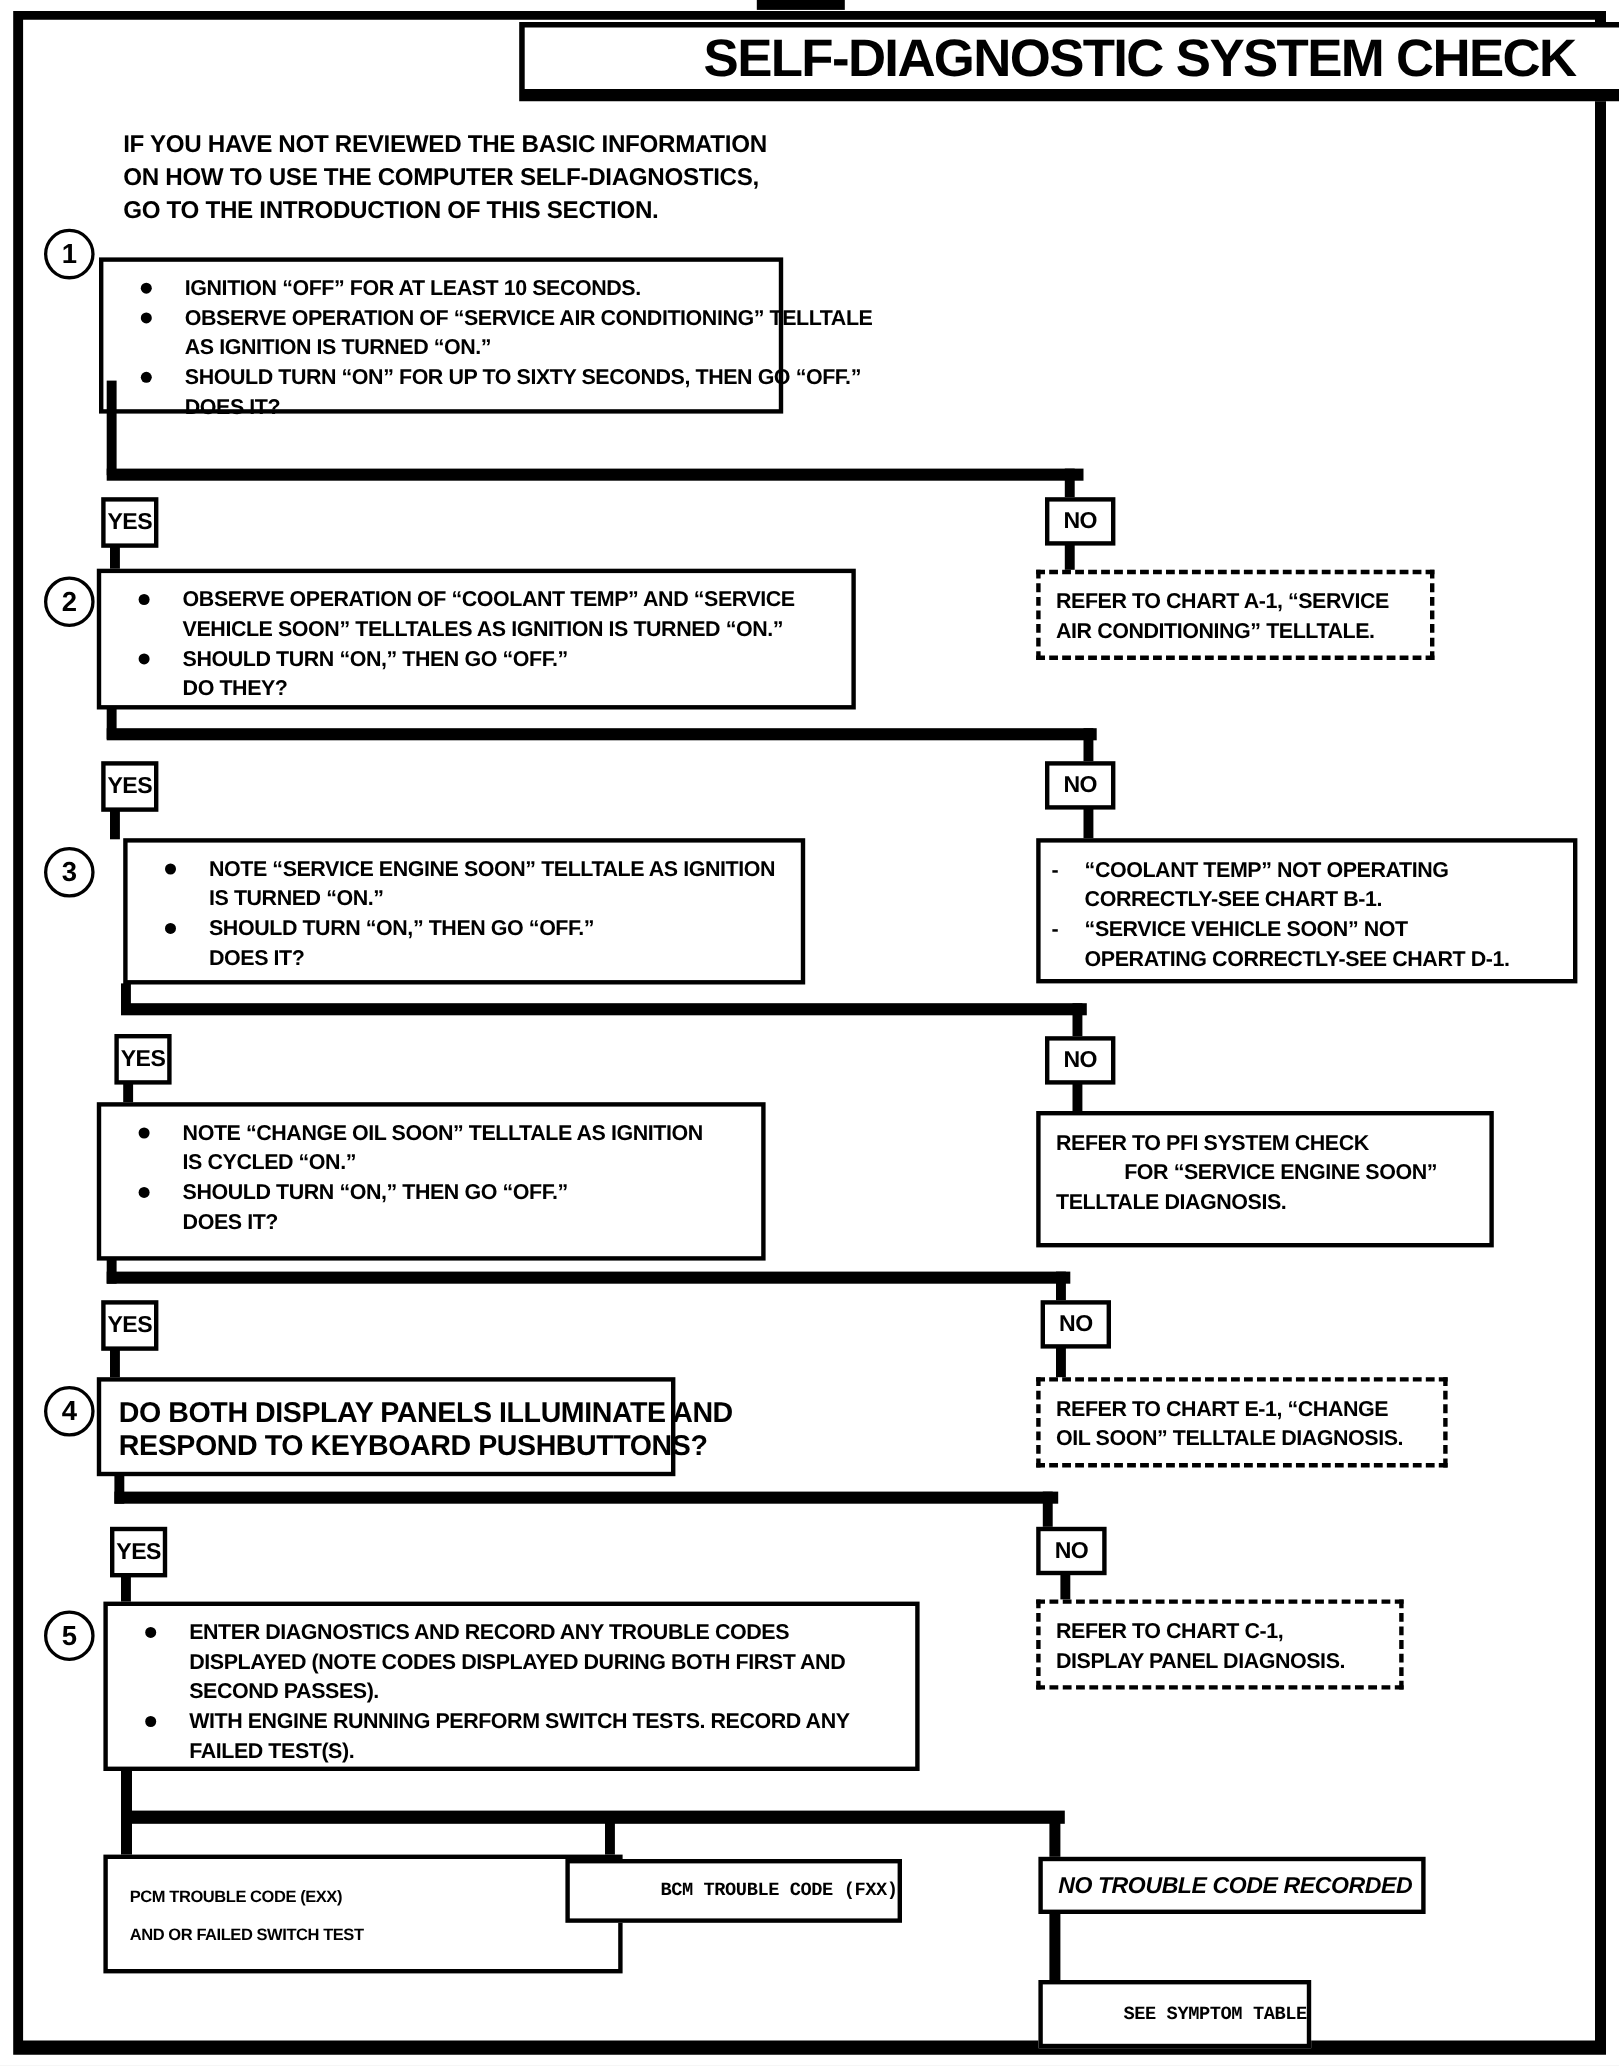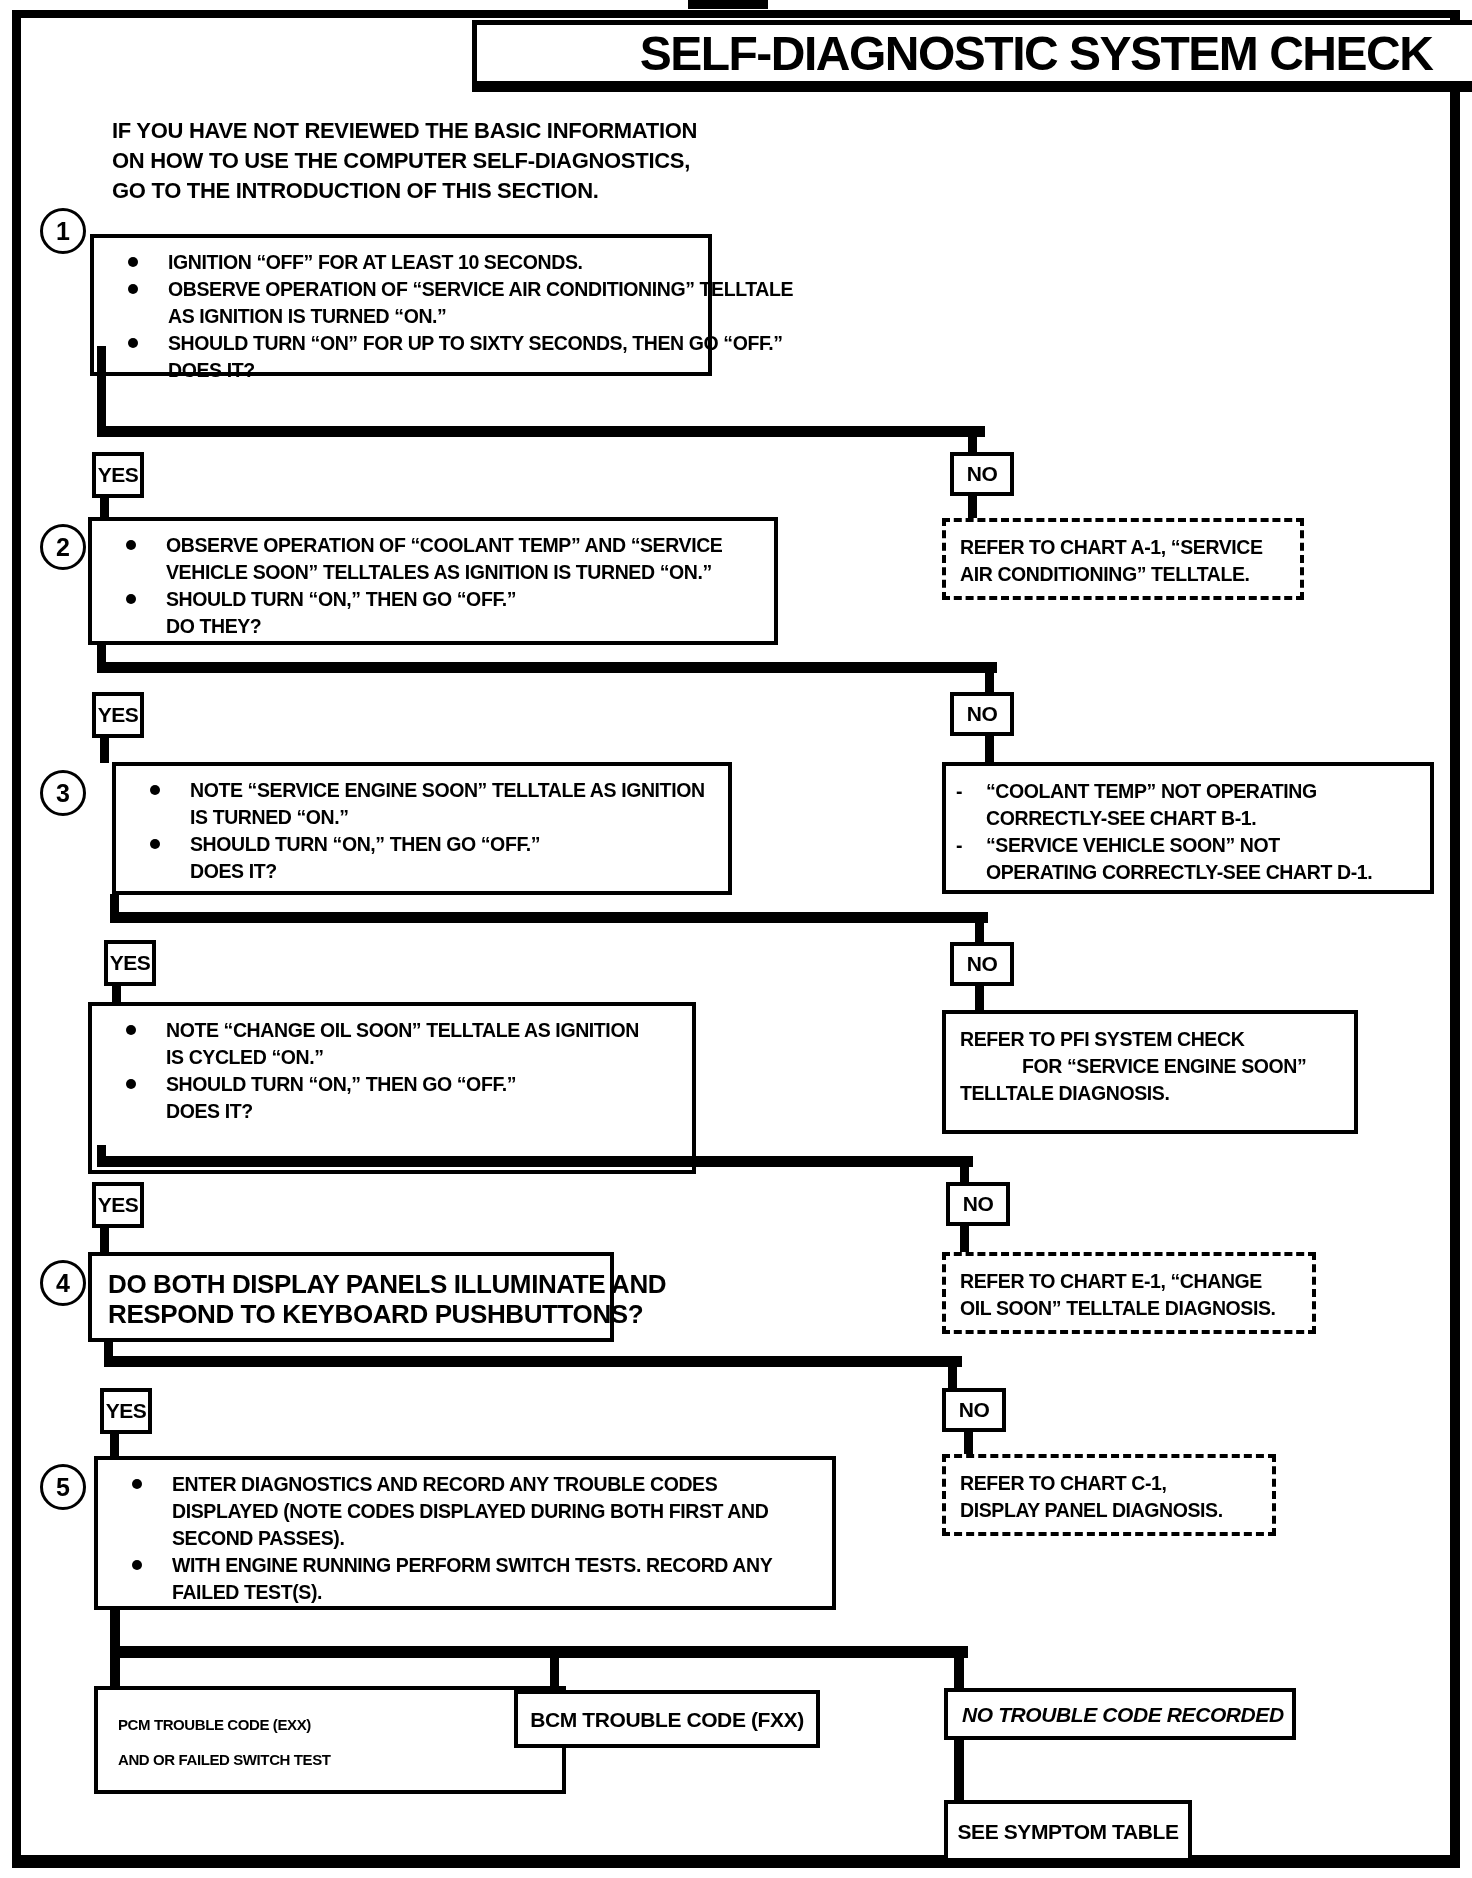--- a/index.html
+++ b/index.html
@@ -44,21 +44,21 @@
   }
   .yn {
     position:absolute; box-sizing:border-box; border:4px solid #000; background:#fff;
     display:flex; align-items:center; justify-content:center; font-size:21px; letter-spacing:-0.5px;
   }
   .conn { position:absolute; background:#000; }
   .plain { padding:13px 0 0 16px; font-size:26px; line-height:30px; }
   .refpad { padding:12px 0 0 14px; }
   .ind { padding-left:62px; }
   .endbox1 { padding:17px 0 0 20px; font-size:15px; line-height:35px; }
-  .centerbox { display:flex; align-items:center; justify-content:center; font-size:21px; }
+  .centerbox { display:flex; align-items:center; justify-content:flex-end; font-size:17px;font-family:Liberation Mono, monospace; }
   .leftbox { display:flex; align-items:center; padding-left:14px; font-size:21px; }
 </style>
 </head>
 <body>
 
 <div id="page">
 
   <div class="pborder"></div>
   <div class="artifact" style="left:688px; top:0; width:80px; height:9px;"></div>
 
@@ -181,21 +181,21 @@
 
   <div class="conn" style="left:112px; top:985px; width:9px; height:18px;"></div>
   <div class="conn" style="left:975px; top:985px; width:9px; height:25px;"></div>
 
   <div class="node refpad" style="left:942px; top:1010px; width:416px; height:124px;">
     <div>REFER TO PFI SYSTEM CHECK</div>
     <div class="ind">FOR “SERVICE ENGINE SOON”</div>
     <div>TELLTALE DIAGNOSIS.</div>
   </div>
 
-  <div class="node bullets" style="left:88px; top:1002px; width:608px; height:172px;">
+  <div class="node bullets" style="left:88px; top:1002px; width:608px; height:144px;">
     <div class="bullet">
       <span class="dot"></span>
       <div>
         <div>NOTE “CHANGE OIL SOON” TELLTALE AS IGNITION</div>
         <div>IS CYCLED “ON.”</div>
       </div>
     </div>
     <div class="bullet">
       <span class="dot"></span>
       <div>

